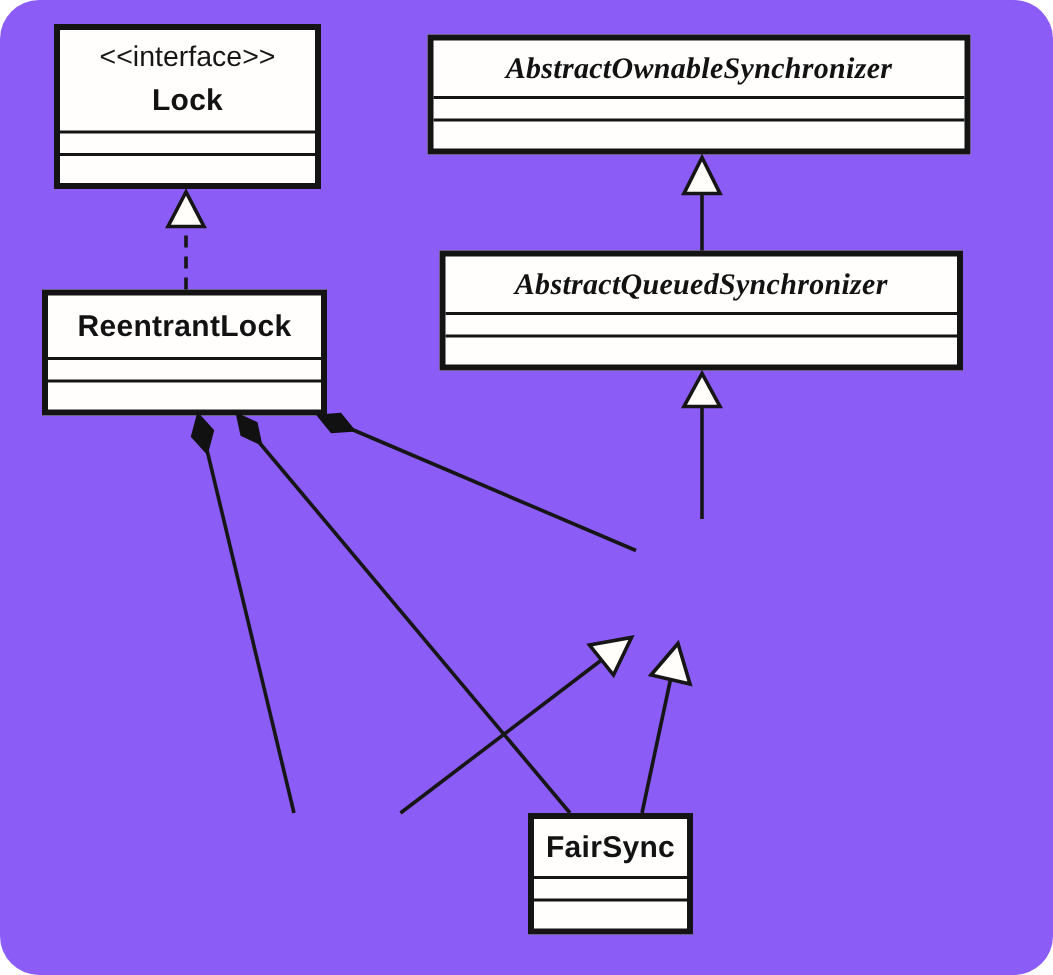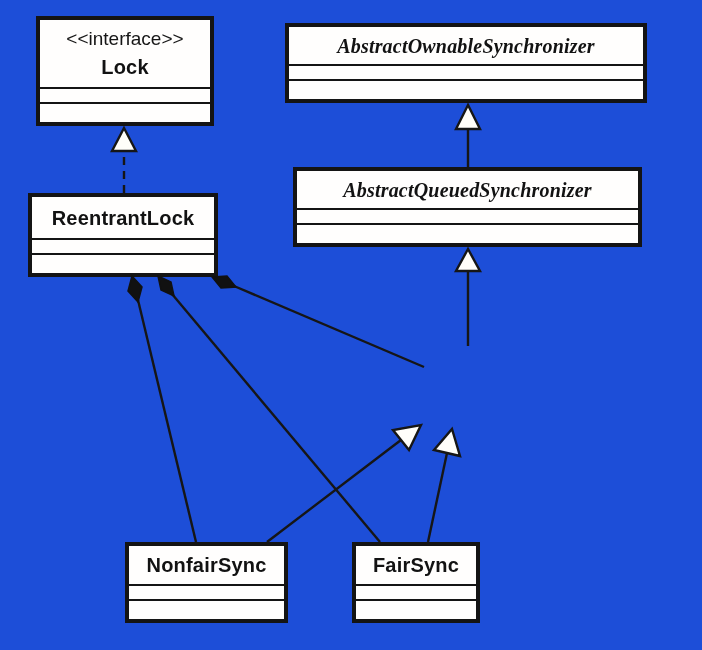--- a/index.html
+++ b/index.html
@@ -6,22 +6,23 @@
     margin: 0;
     padding: 0;
   }
   body {
     font-family: "Liberation Sans", "DejaVu Sans", sans-serif;
   }
   .canvas {
     position: relative;
     width: 702px;
     height: 650px;
-    background: #1d4ed8;
+    background: #8b5cf6;
     overflow: hidden;
+    border-radius: 26px;
   }
   .connectors {
     position: absolute;
     left: 0;
     top: 0;
     z-index: 2;
     pointer-events: none;
   }
   .uml-class {
     position: absolute;
@@ -66,21 +67,21 @@
   .compartment.attrs { height: 13px; }
   .compartment.methods { height: 18px; }
 
   
   #box-lock          { left: 36px;  top: 16px;  width: 178px; height: 110px; }
   #box-aos           { left: 285px; top: 23px;  width: 362px; height: 80px;  }
   #box-aqs           { left: 293px; top: 167px; width: 349px; height: 80px;  }
   #box-reentrantlock { left: 28px;  top: 193px; width: 190px; height: 84px;  }
   #box-sync          { left: 424px; top: 346px; width: 90px;  height: 82px;  }
   #box-nonfairsync   { left: 125px; top: 542px; width: 163px; height: 81px;  }
-  #box-fairsync      { left: 352px; top: 542px; width: 128px; height: 81px;  }
+  #box-fairsync      { left: 352px; top: 542px; width: 110px; height: 81px;  }
 
   #box-lock .uml-title { gap: 7px; }
 </style>
 </head>
 <body>
 
 <div class="canvas">
 
   <svg class="connectors" width="702" height="650" viewBox="0 0 702 650">
     <g stroke="#161616" stroke-width="2.4" fill="none">
@@ -142,27 +143,20 @@
 
   <div class="uml-class" id="box-reentrantlock">
     <div class="uml-title">
       <span class="cls-name">ReentrantLock</span>
     </div>
     <div class="compartment attrs"></div>
     <div class="compartment methods"></div>
   </div>
 
 
-  <div class="uml-class" id="box-nonfairsync">
-    <div class="uml-title">
-      <span class="cls-name">NonfairSync</span>
-    </div>
-    <div class="compartment attrs"></div>
-    <div class="compartment methods"></div>
-  </div>
 
   <div class="uml-class" id="box-fairsync">
     <div class="uml-title">
       <span class="cls-name">FairSync</span>
     </div>
     <div class="compartment attrs"></div>
     <div class="compartment methods"></div>
   </div>
 
 </div>

